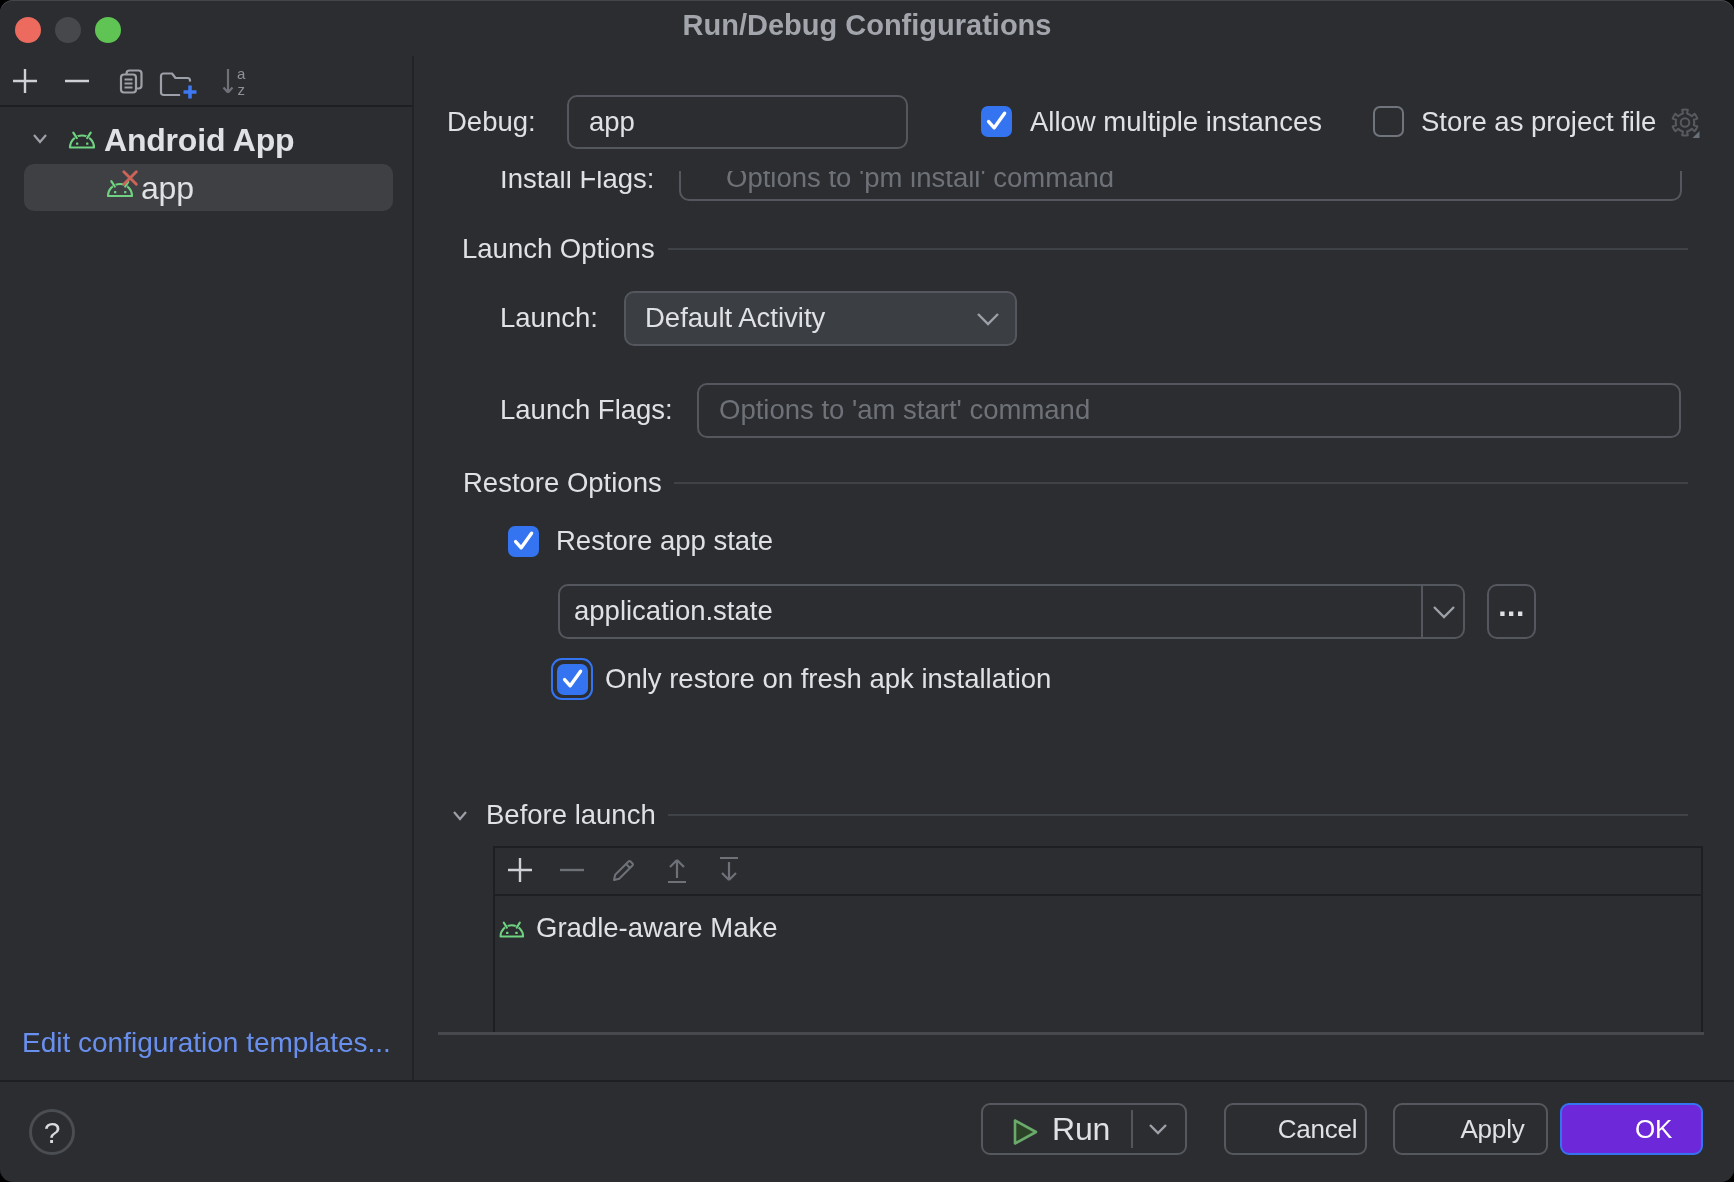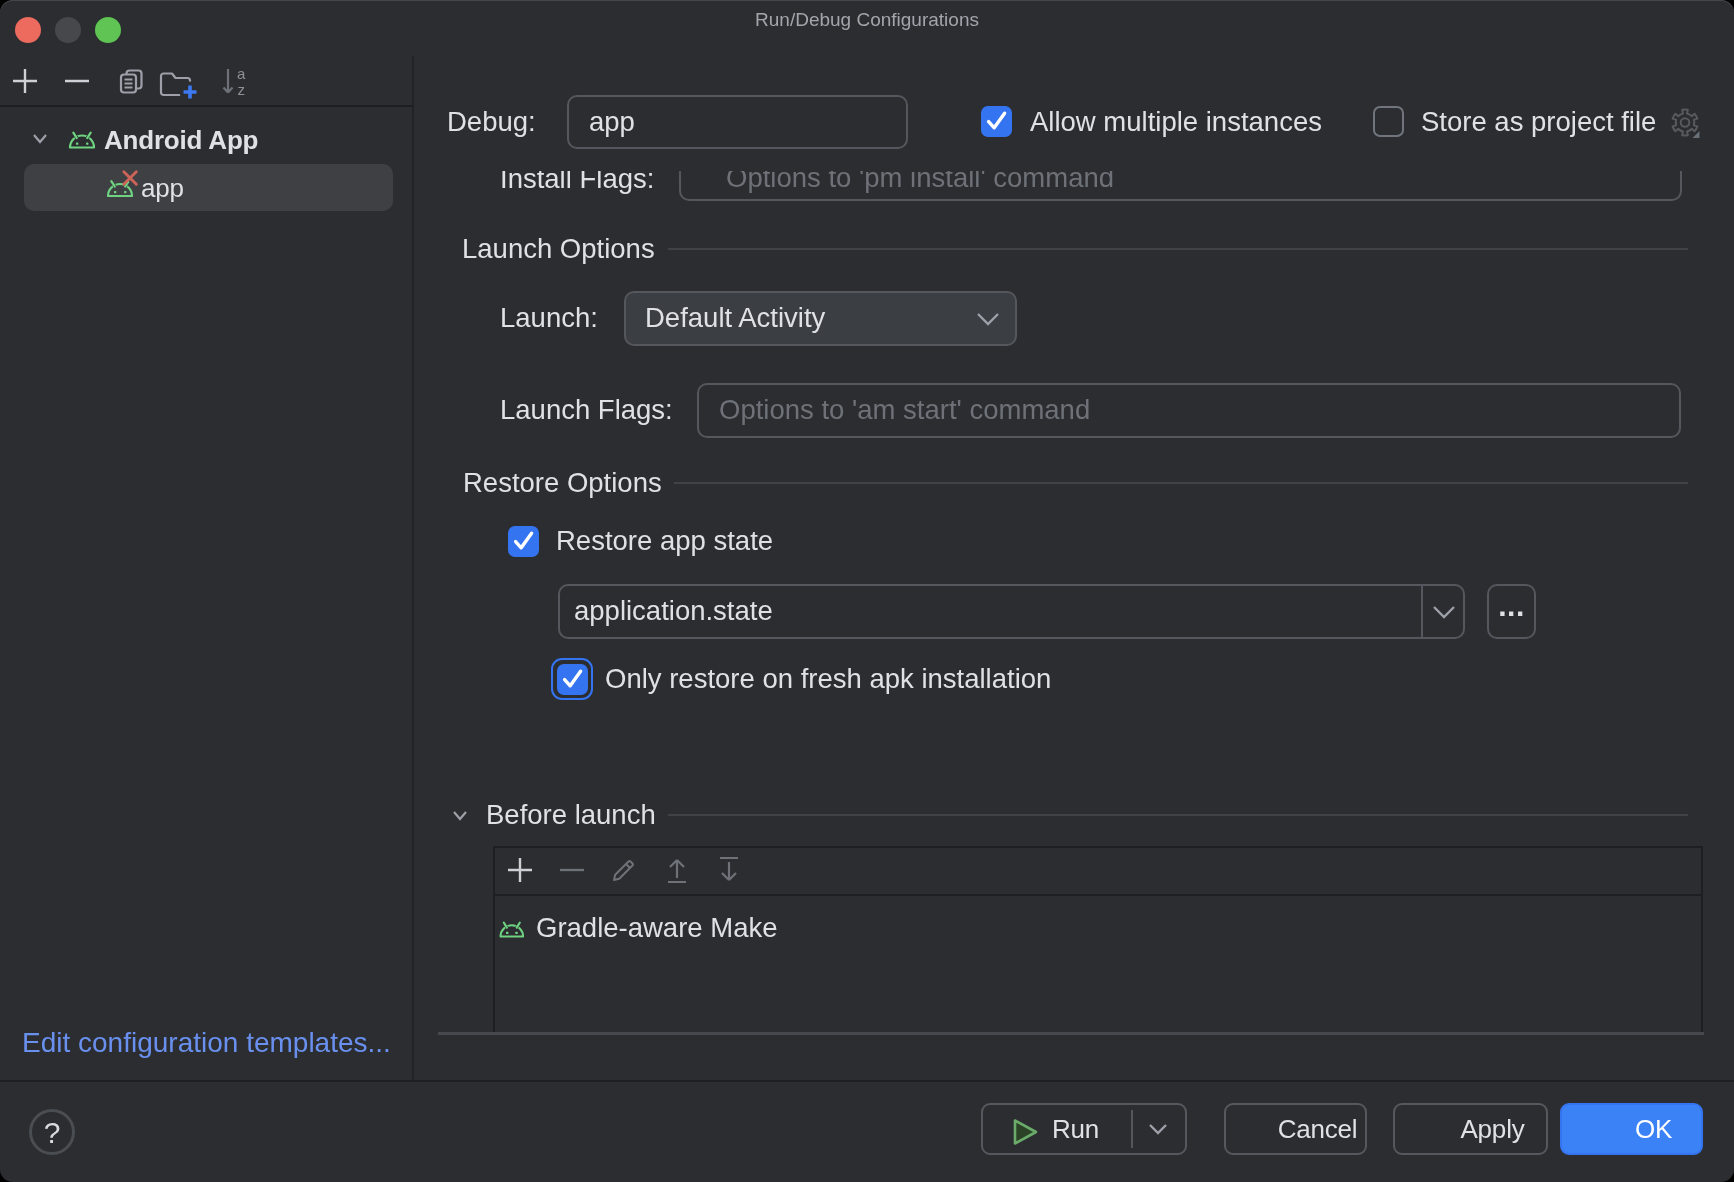--- a/index.html
+++ b/index.html
@@ -2,38 +2,38 @@
 <html><head>
 <meta charset="utf-8">
 <style>
   * { margin:0; padding:0; box-sizing:border-box; }
   html,body { width:1734px; height:1182px; background:#000; }
   body { font-family:"Liberation Sans", sans-serif; position:relative; }
   #win { position:absolute; inset:0; background:#2b2d30; border-radius:13px; overflow:hidden;
          box-shadow: inset 0 1px 0 #43464a; }
   .abs { position:absolute; }
   .lbl { position:absolute; font-size:27.5px; color:#dfe1e5; height:36px; line-height:36px; white-space:nowrap; }
-  .t26 { font-size:26px; letter-spacing:-0.2px; }
+  .t26 { font-size:32px; letter-spacing:-0.2px; }
   .dim { color:#6e7278; }
   .field { position:absolute; border:2px solid #54575d; border-radius:10px; background:#2b2d30; }
   .hline { position:absolute; background:#3f4247; height:2px; }
   .cb { position:absolute; width:31px; height:31px; border-radius:7px; }
   .cb.on { background:#3574f0; }
   .cb.off { border:2px solid #70747c; }
   .btn { position:absolute; height:52px; border:2px solid #55585e; border-radius:9px;
          color:#dfe1e5; font-size:26px; text-align:center; line-height:48px; letter-spacing:-0.2px;padding-left:44px;}
 </style>
 </head>
 <body>
 <div id="win">
 
   <div class="abs" style="left:15px;top:17px;width:26px;height:26px;border-radius:50%;background:#ec6a5e;"></div>
   <div class="abs" style="left:55px;top:17px;width:26px;height:26px;border-radius:50%;background:#46484b;"></div>
   <div class="abs" style="left:95px;top:17px;width:26px;height:26px;border-radius:50%;background:#5fc454;"></div>
-  <div class="abs" style="left:0;top:9px;width:1734px;text-align:center;font-size:19px;font-weight:normal;color:#a2a5ac;">Run/Debug Configurations</div>
+  <div class="abs" style="left:0;top:9px;width:1734px;text-align:center;font-size:29px;font-weight:bold;color:#a2a5ac;">Run/Debug Configurations</div>
 
   <div class="abs" style="left:411.5px;top:56px;width:2.5px;height:1025px;background:#212326;"></div>
   <div class="abs" style="left:0;top:105px;width:413px;height:2px;background:#1e1f22;"></div>
 
   <svg class="abs" style="left:11px;top:67px" width="28" height="28" viewBox="0 0 28 28">
       <path d="M14 2 V26 M2 14 H26" stroke="#ced0d6" stroke-width="2.4" fill="none"></path>
     </svg>
   <svg class="abs" style="left:63px;top:67px" width="28" height="28" viewBox="0 0 28 28">
       <path d="M2 14 H26" stroke="#ced0d6" stroke-width="2.4" fill="none"></path>
     </svg>
@@ -189,15 +189,15 @@
       <path d="M4 3.5 L25 15 L4 26.5 Z" stroke="#6aaa6b" stroke-width="2.6" fill="#2c4227" stroke-linejoin="round"></path>
     </svg>
   <div class="lbl t26" style="left:1052px;top:1111px;">Run</div>
   <div class="abs" style="left:1131px;top:1110px;width:2px;height:38px;background:#53565b;"></div>
   <svg class="abs" style="left:1147px;top:1123px" width="22" height="12" viewBox="0 0 22 12">
       <path d="M3 2 L11 10 L19 2" stroke="#9da0a8" stroke-width="2.4" fill="none"></path>
     </svg>
 
   <div class="btn" style="left:1224px;top:1103px;width:143px;">Cancel</div>
   <div class="btn" style="left:1393px;top:1103px;width:155px;">Apply</div>
-  <div class="btn" style="left:1560px;top:1103px;width:143px;background:#3b82f6;border-color:#3574f0;color:#fff;">OK</div>
+  <div class="btn" style="left:1560px;top:1103px;width:143px;background:#6d28d9;border-color:#3574f0;color:#fff;">OK</div>
 
 </div>
 
 </body></html>

